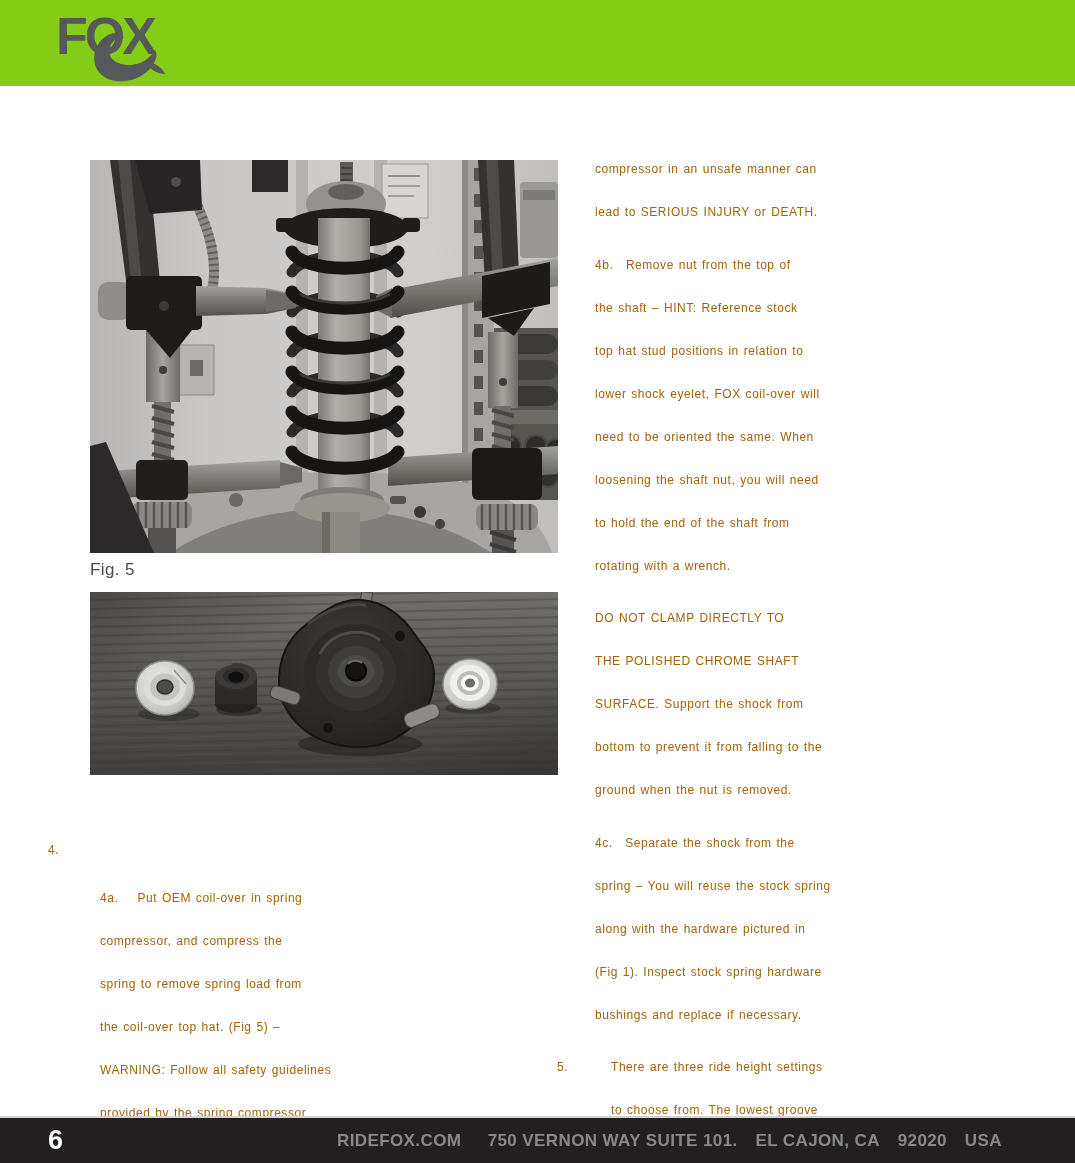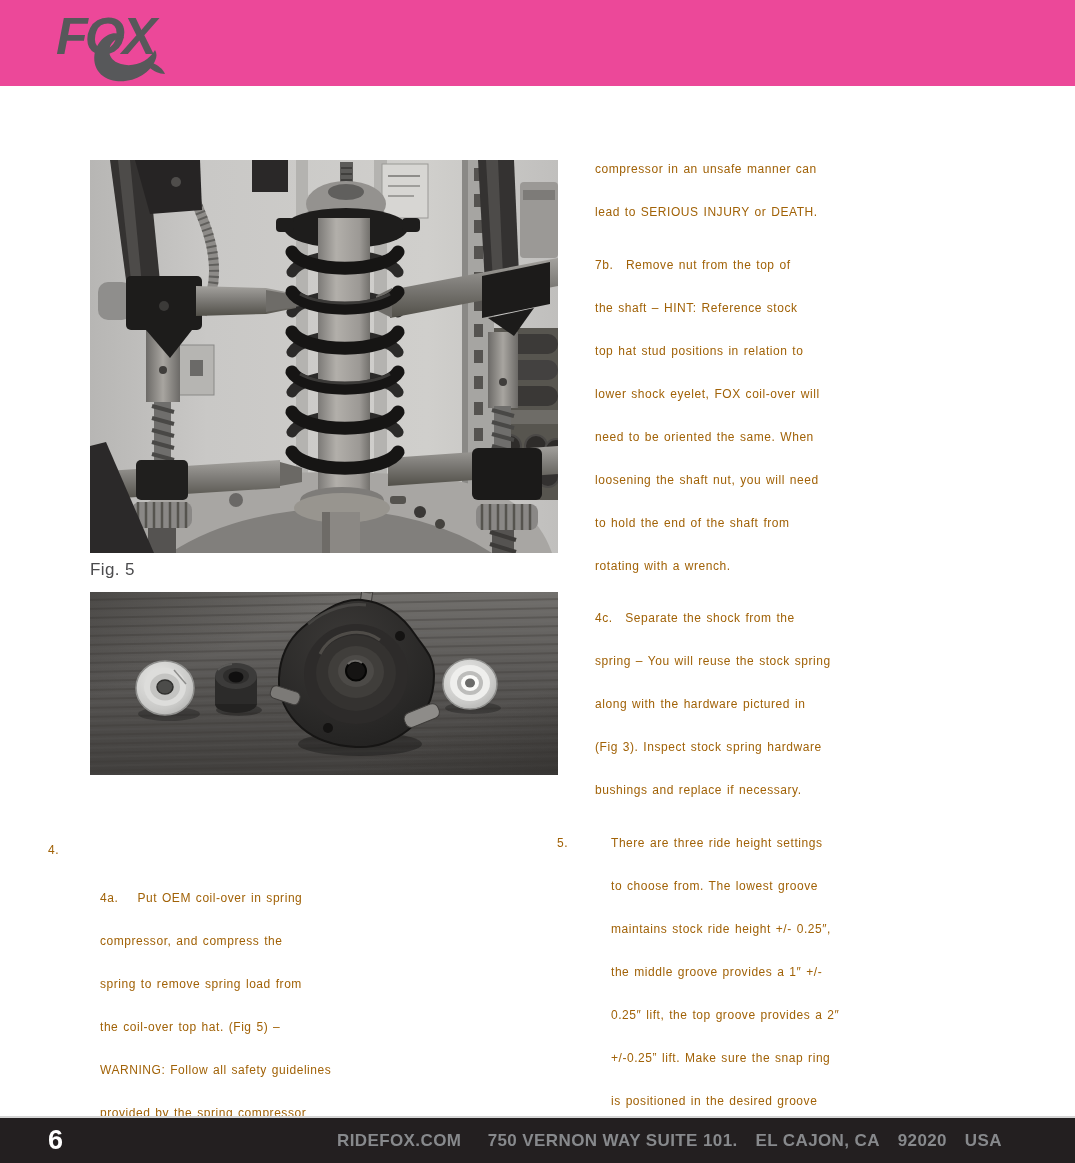--- a/index.html
+++ b/index.html
@@ -2,21 +2,21 @@
 <html><head>
 <meta charset="utf-8">
 <style>
   html,body { margin:0; padding:0; background:#ffffff; }
   .page {
     position:relative; width:1075px; height:1163px; background:#ffffff;
     font-family:"Liberation Sans", sans-serif; overflow:hidden;
   }
   
   .topbar {
-    position:absolute; top:0; left:0; width:100%; height:86px; background:#ec4899;font-style:italic;
+    position:absolute; top:0; left:0; width:100%; height:86px; background:#84cc16;
   }
   .logo-svg { position:absolute; left:56px; top:8px; display:block; }
   .bottombar {
     position:absolute; left:0; bottom:0; width:100%; height:45px; background:#231f20;
     border-top:2px solid #d4d4d4;
   }
   .pagenum {
     position:absolute; left:48px; top:0; line-height:45px;
     font-size:27px; font-weight:bold; color:#ffffff;
   }
@@ -356,32 +356,37 @@
 spring to remove spring load from
 the coil-over top hat. (Fig 5) –
 WARNING: Follow all safety guidelines
 provided by the spring compressor
 manufacturer.  Using a spring</p>
   </section>
 
   <section class="body-text right-text">
     <p class="para">compressor in an unsafe manner can
 lead to SERIOUS INJURY or DEATH.</p>
-    <p class="para">7b. Remove nut from the top of
+    <p class="para">4b. Remove nut from the top of
 the shaft – HINT: Reference stock
 top hat stud positions in relation to
 lower shock eyelet, FOX coil-over will
 need to be oriented the same. When
 loosening the shaft nut, you will need
 to hold the end of the shaft from
 rotating with a wrench.</p>
+    <p class="para">DO NOT CLAMP DIRECTLY TO
+THE POLISHED CHROME SHAFT
+SURFACE. Support the shock from
+bottom to prevent it from falling to the
+ground when the nut is removed.</p>
     <p class="para">4c. Separate the shock from the
 spring – You will reuse the stock spring
 along with the hardware pictured in
-(Fig 3). Inspect stock spring hardware
+(Fig 1). Inspect stock spring hardware
 bushings and replace if necessary.</p>
     <div class="row">
       <span class="num">5.</span>
       <p class="para">There are three ride height settings
 to choose from. The lowest groove
 maintains stock ride height +/- 0.25″,
 the middle groove provides a 1″ +/-
 0.25″ lift, the top groove provides a 2″
 +/-0.25” lift. Make sure the snap ring
 is positioned in the desired groove

